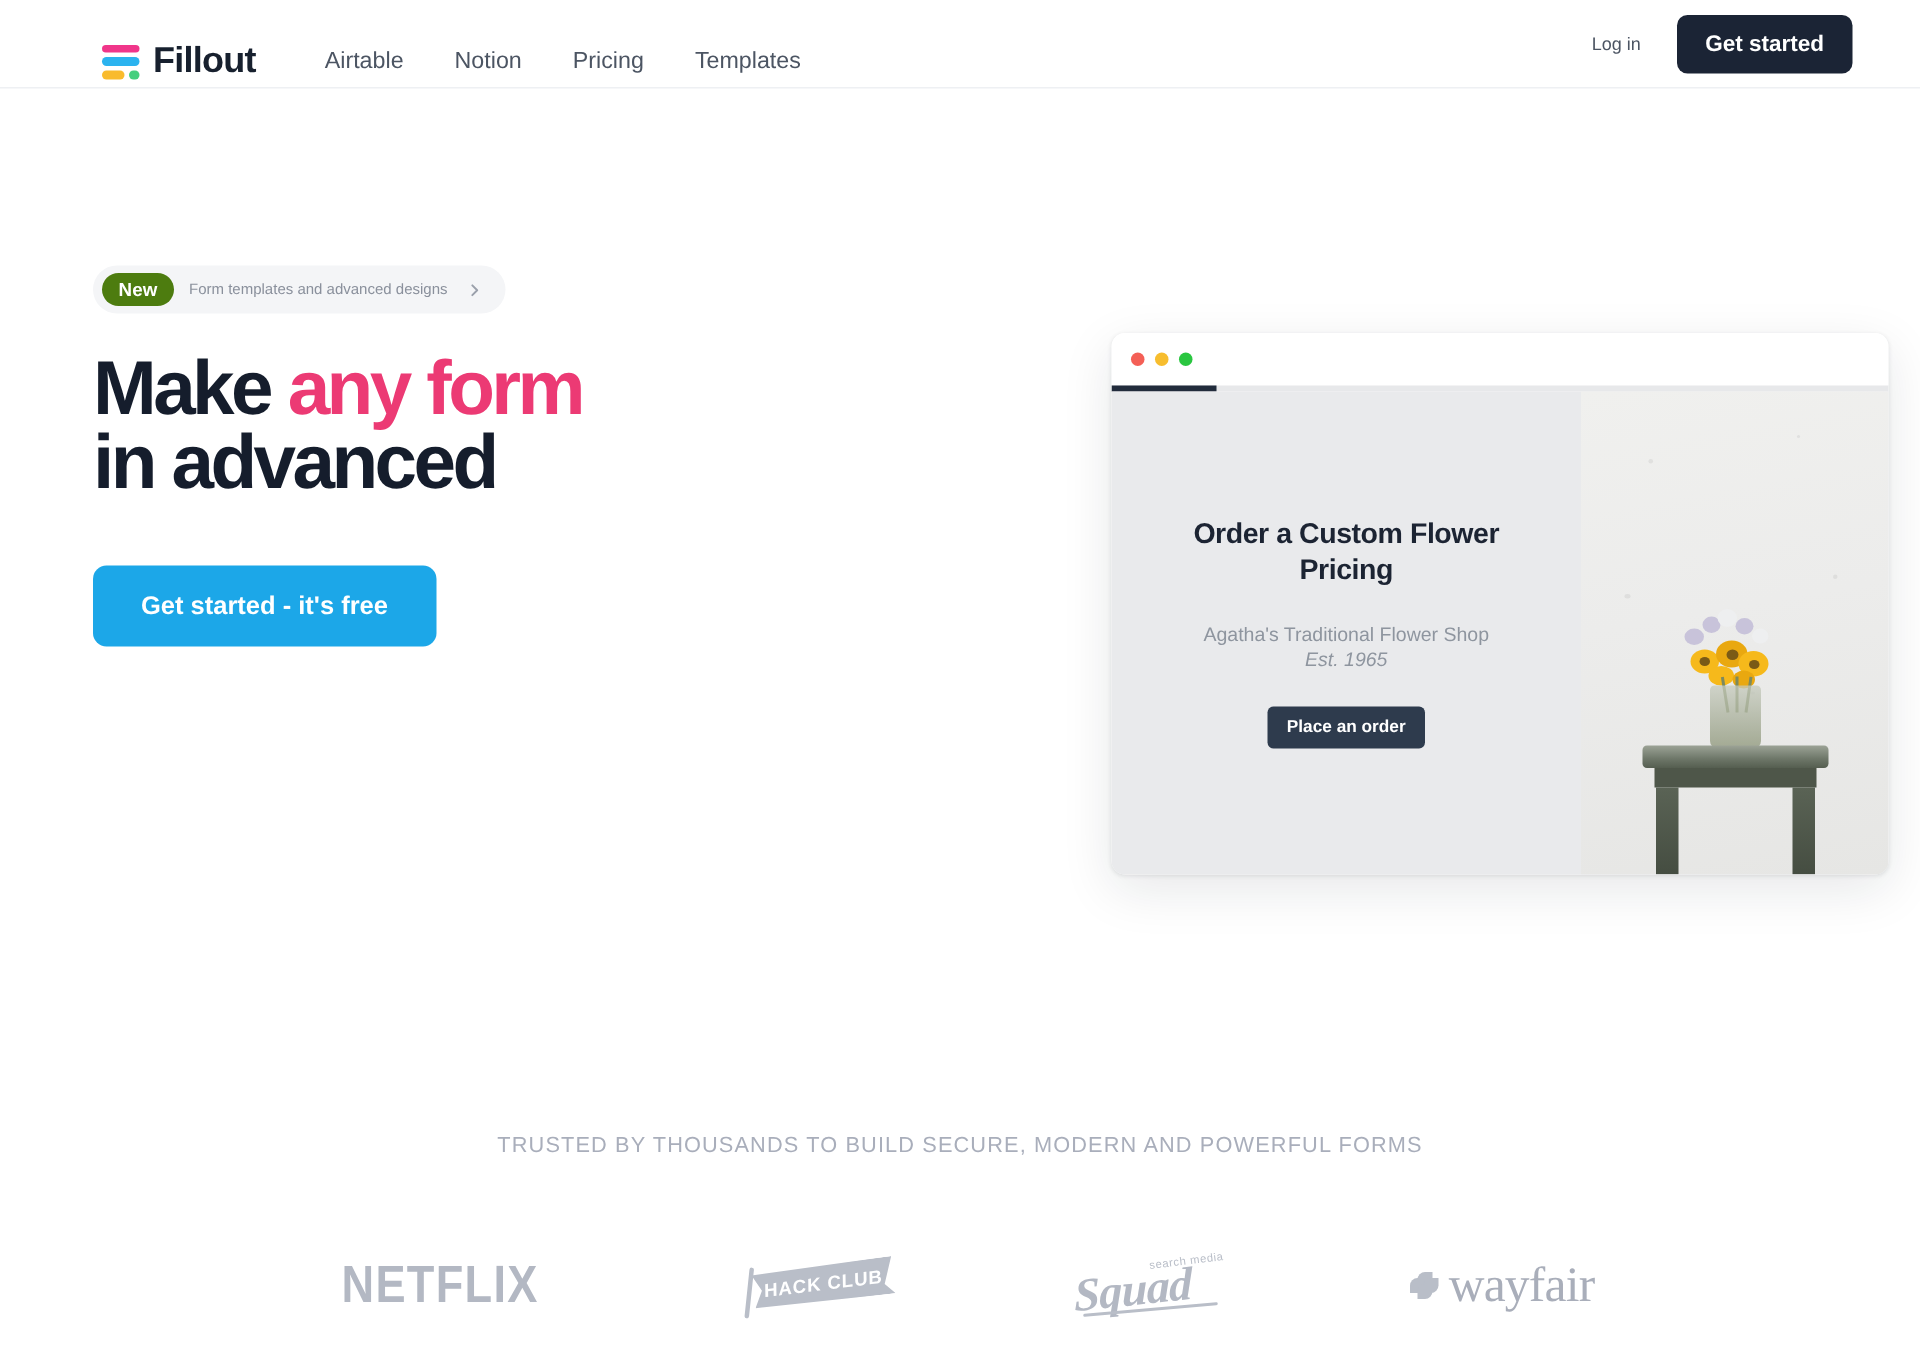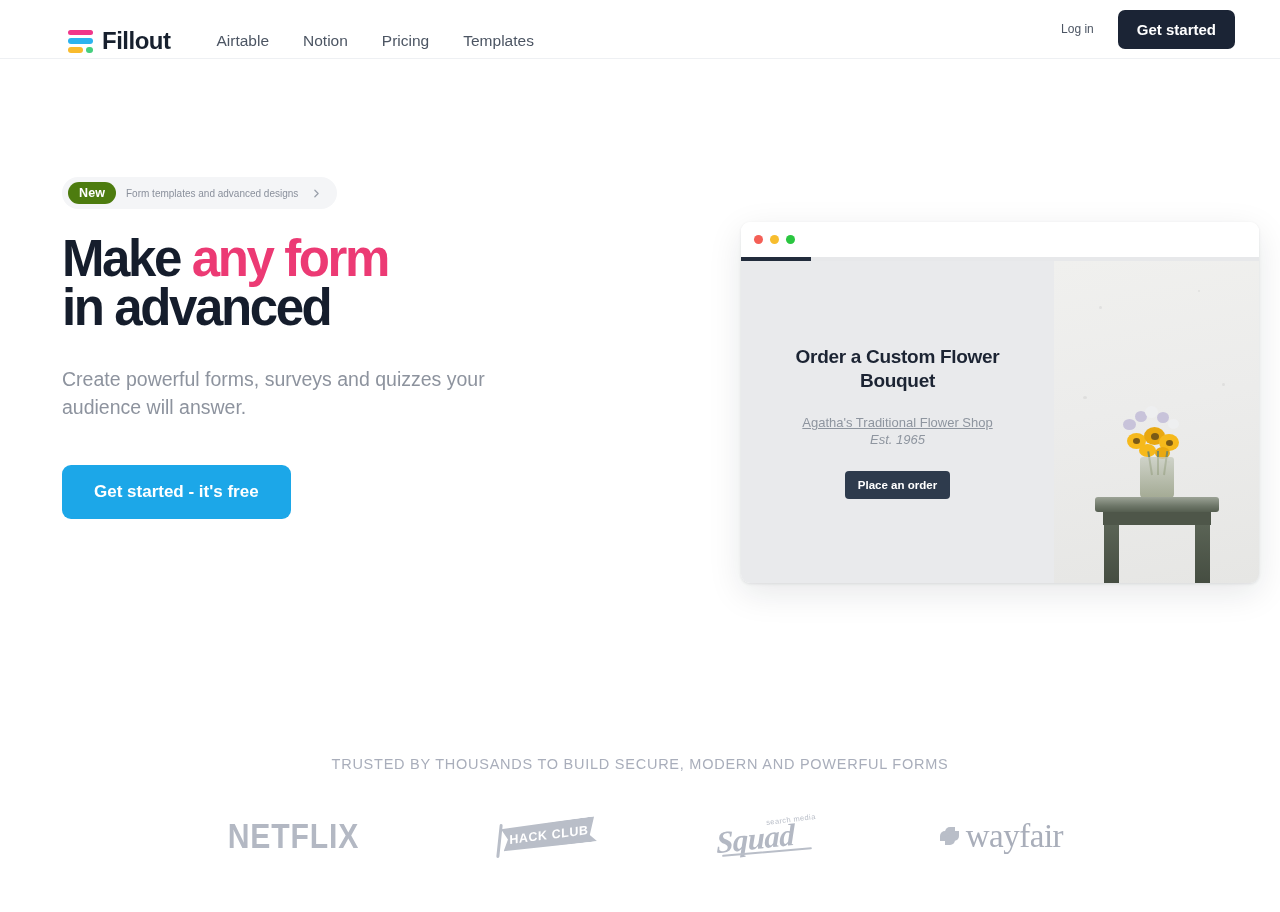--- a/index.html
+++ b/index.html
@@ -128,21 +128,21 @@
     padding: 0 36px;
   }
   .form-title {
     font-size: 19px; font-weight: bold; color: #1c2433;
     text-align: center; line-height: 1.3; letter-spacing: -0.3px;
   }
   .form-sub {
     margin-top: 21px; font-size: 13px; color: #8e959f;
     text-align: center; line-height: 1.28; font-style: italic;
   }
-  .form-sub .line1 { font-style: normal; text-decoration: underline; }
+  .form-sub .line1 { font-style: normal; }
   .btn-place {
     margin-top: 23px;
     background: #2e3b4d; color: #fff;
     font-size: 11.5px; font-weight: bold;
     border: none; border-radius: 4px;
     padding: 8px 13px; cursor: pointer;
     font-family: "Liberation Sans", sans-serif;
   }
 
   .photo-pane {
@@ -194,21 +194,21 @@
   .petal-white { position: absolute; border-radius: 50%; background: #eeeff0; }
 
   
   .trusted-label {
     position: absolute; top: 756px; left: 0; width: 1280px;
     text-align: center;
     font-size: 14.5px; letter-spacing: 0.75px;
     color: #a9aebb; text-transform: uppercase;
   }
   .logo-strip {
-    position: absolute; top: 796px; left: 0; width: 1280px; height: 80px;
+    position: absolute; top: 817px; left: 0; width: 1280px; height: 80px;
     display: flex; align-items: center; justify-content: center; gap: 120px;
     color: #aeb3bf;
   }
   .logo-item { display: flex; align-items: center; justify-content: center; height: 70px; }
   .logo-netflix {
     font-family: "Liberation Sans Narrow", "Liberation Sans", sans-serif;
     font-size: 35px; font-weight: bold; letter-spacing: 1px;
     color: #b3b8c3; transform: scaleX(0.86);
   }
   .logo-hackclub { position: relative; width: 106px; height: 44px; }
@@ -307,39 +307,38 @@
             <polyline points="9 18 15 12 9 6"></polyline>
           </svg>
       </span>
     </div>
 
     <h1 class="hero-title">
       <span><span>Make </span><span class="accent">any form</span></span><br>
       <span>in advanced</span>
     </h1>
 
-    <p class="hero-sub">Create powerful forms, surveys and quizzes your audience will answer.</p>
 
     <button class="btn-cta">Get started - it's free</button>
   </div>
 
   <div class="preview-wrap">
     <div class="browser-card">
       <div class="browser-bar">
         <span class="dot dot-red"></span>
         <span class="dot dot-yellow"></span>
         <span class="dot dot-green"></span>
       </div>
       <div class="progress-track">
         <div class="progress-fill"></div>
       </div>
 
       <div class="form-body">
         <div class="form-pane">
-          <div class="form-title">Order a Custom Flower Bouquet</div>
+          <div class="form-title">Order a Custom Flower Pricing</div>
           <div class="form-sub">
             <div class="line1">Agatha's Traditional Flower Shop</div>
             <div>Est. 1965</div>
           </div>
           <button class="btn-place">Place an order</button>
         </div>
 
         <div class="photo-pane">
           <span class="wall-speck" style="left:22%;top:14%;width:3px;height:3px"></span>
           <span class="wall-speck" style="left:70%;top:9%;width:2px;height:2px"></span>

